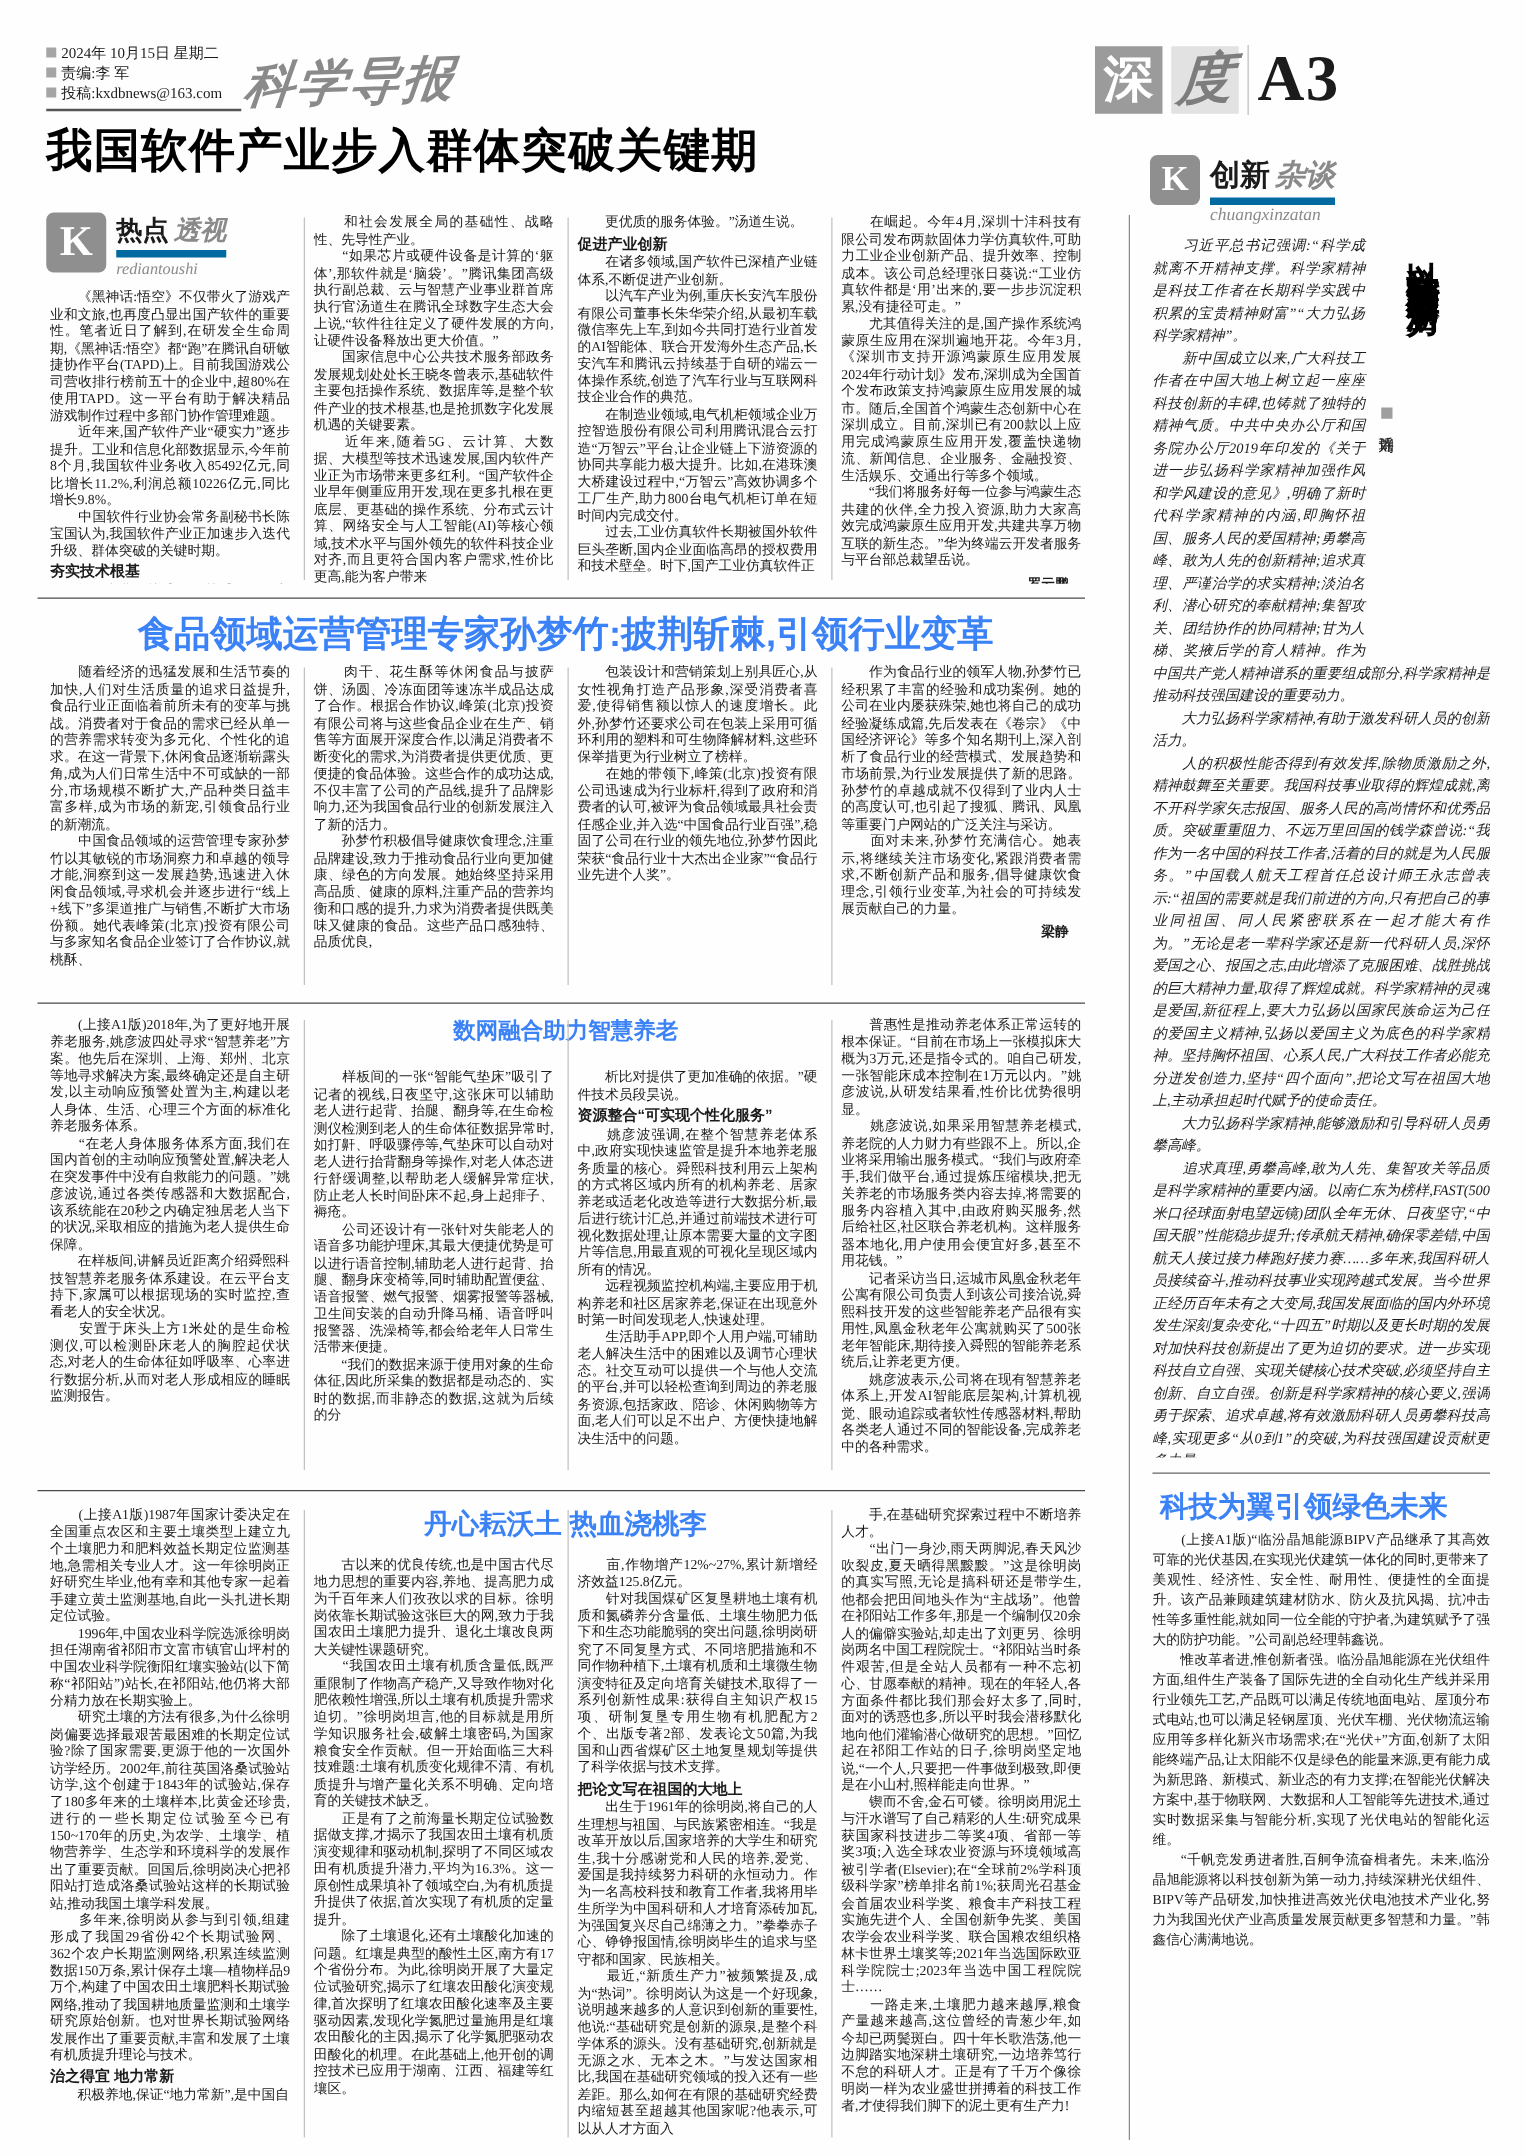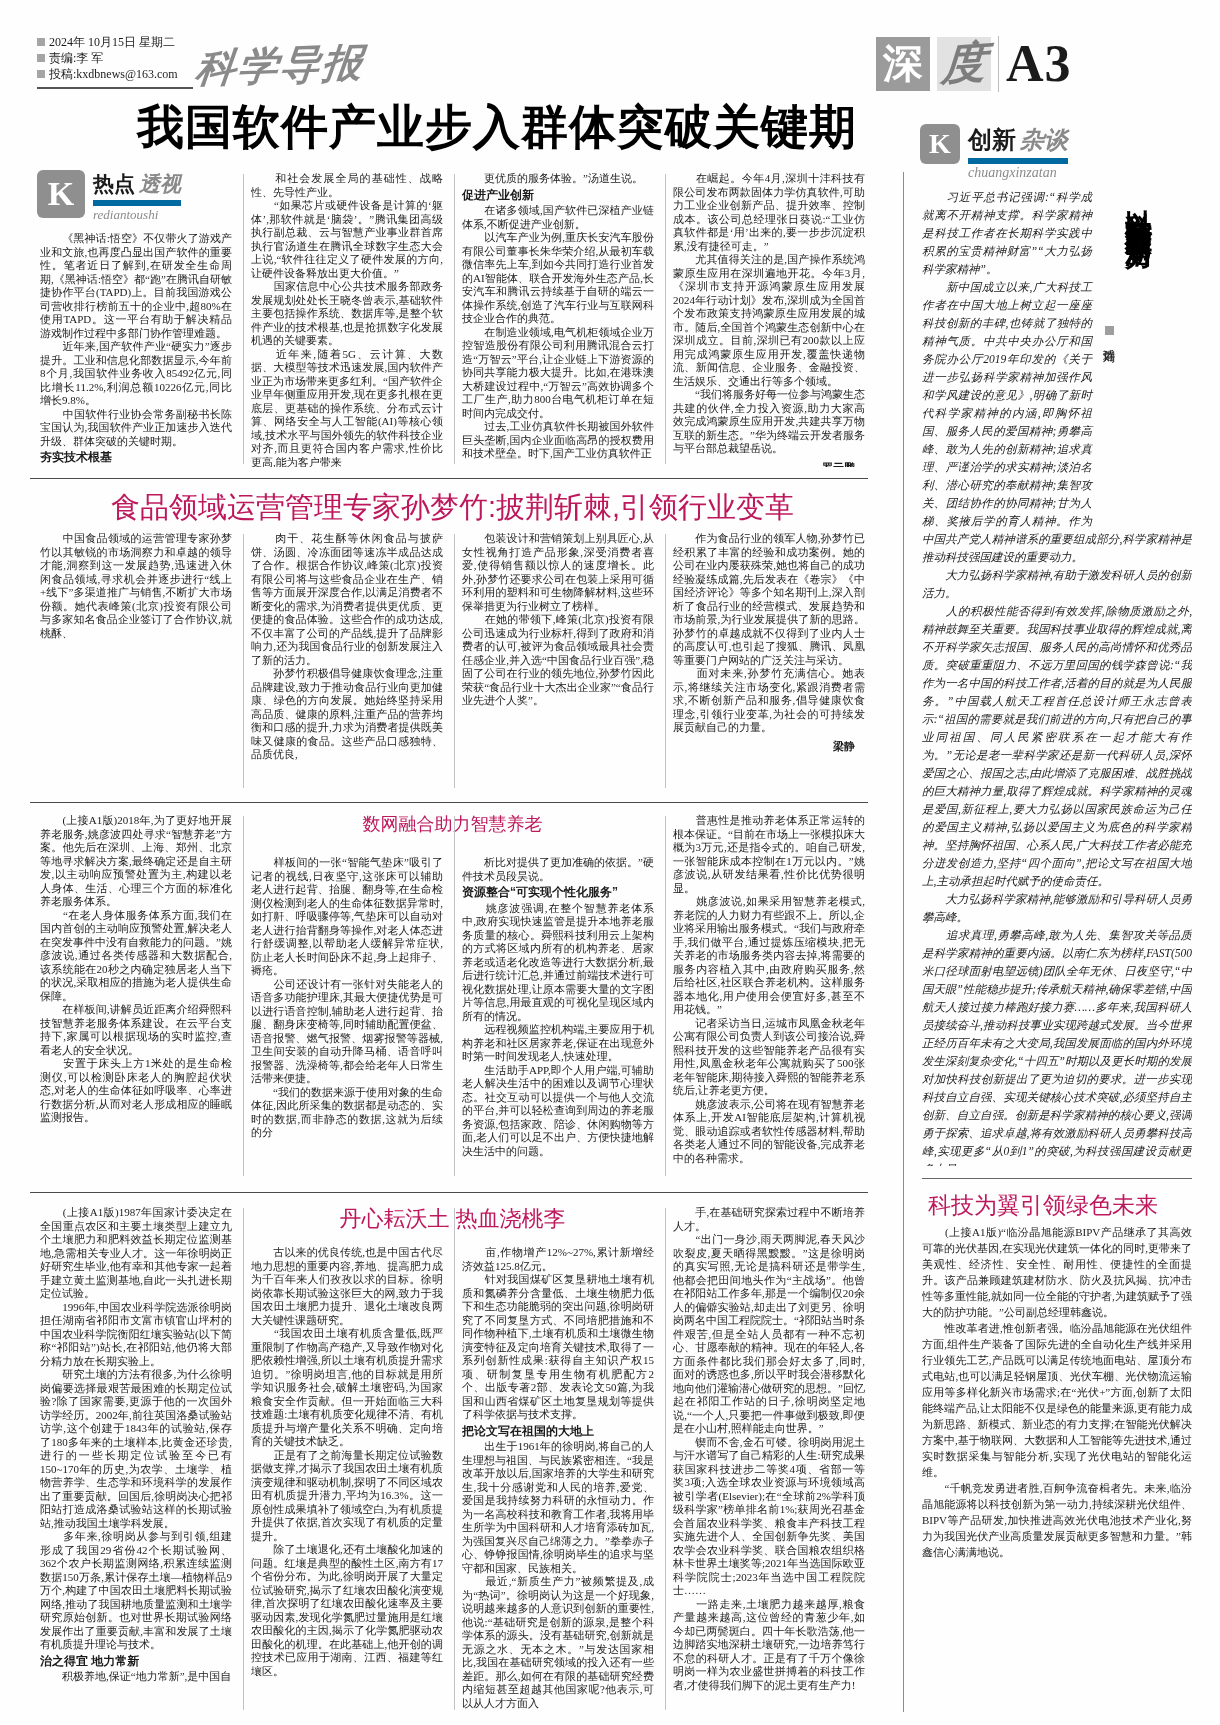--- a/index.html
+++ b/index.html
@@ -16,31 +16,31 @@
   .hdr-info{position:absolute;left:37px;top:34px;width:156px;border-bottom:2px solid #555;padding-bottom:5px;font-size:12px;line-height:16px;}
   .hdr-info .row{display:flex;align-items:center;text-align:center;}
   .hdr-info .sq{width:8px;height:8px;background:#a5a5a5;margin-right:4px;flex:0 0 auto;}
   .masthead{position:absolute;left:196px;top:38px;font-size:40px;color:#8a8a8a;font-style:italic;font-weight:700;transform:skewX(-8deg) rotate(-2deg);letter-spacing:2px;}
   .badge{position:absolute;left:876px;top:34px;display:flex;align-items:center;gap:7px;}
   .badge .c1{width:54px;height:54px;background:#9b9b9b;color:#fff;font-family:"Liberation Sans","DejaVu Sans",sans-serif;font-weight:900;font-size:40px;display:flex;align-items:center;justify-content:center;}
   .badge .c2{width:54px;height:54px;background:#e2e2e2;color:#7d7d7d;font-style:italic;font-weight:700;font-size:44px;display:flex;align-items:center;justify-content:center;transform:none;}
   .badge .c2 span{transform:skewX(-8deg) rotate(-4deg);}
   .badge .sep{width:1px;height:56px;background:#bdbdbd;}
   .badge .pg{font-size:52px;font-weight:700;font-family:"Liberation Serif","DejaVu Serif",serif;letter-spacing:1px;}
-  .headline{position:absolute;left:37px;top:96px;width:820px;font-family:Liberation Sans, sans-serif;font-weight:900;font-size:47px;letter-spacing:1px;white-space:nowrap;color:#000;text-align:right;}
+  .headline{position:absolute;left:37px;top:96px;width:820px;font-family:Liberation Sans, sans-serif;font-weight:900;font-size:37px;letter-spacing:1px;white-space:nowrap;color:#000;}
   
   .klogo{position:absolute;display:flex;align-items:flex-start;}
   .klogo .ksq{background:#8f8f8f;color:#fff;border-radius:6px;font-family:"Liberation Serif","DejaVu Serif",serif;font-weight:700;display:flex;align-items:center;justify-content:center;}
   .klogo .kright{margin-left:8px;}
   .klogo .kline1{display:flex;align-items:baseline;border-bottom:6px solid #0369a1;padding-bottom:2px;}
   .klogo .kn1{font-family:"Liberation Sans","DejaVu Sans",sans-serif;font-weight:900;}
   .klogo .kn2{font-style:italic;color:#8a8a8a;font-weight:700;margin-left:4px;}
   .klogo .kpy{font-style:italic;color:#8a8a8a;font-size:13px;margin-top:1px;}
   
-  .art-title{position:absolute;font-family:"Liberation Sans","DejaVu Sans",sans-serif;font-weight:400;color:#be185d;white-space:nowrap;}
+  .art-title{position:absolute;font-family:"Liberation Sans","DejaVu Sans",sans-serif;font-weight:700;color:#3b82f6;white-space:nowrap;}
   
   .essay{position:absolute;left:922px;top:188px;width:270px;height:978px;overflow:hidden;
          font-style:italic;font-size:11.5px;line-height:18px;}
   .essay .blk-p{text-align:justify;}
   .vertbox{float:right;width:92px;height:342px;margin-left:8px;display:flex;flex-direction:row;}
   .vert-author{writing-mode:vertical-rl;font-size:12px;margin-top:138px;font-style:normal;color:#222;height:120px;}
   .vert-author .asq{display:inline-block;width:9px;height:9px;background:#9e9e9e;margin-bottom:5px;}
   .vert-title{writing-mode:vertical-rl;font-family:"Liberation Sans","DejaVu Sans",sans-serif;font-weight:900;font-style:normal;font-size:27px;line-height:1.2;letter-spacing:3px;color:#000;margin-left:4px;}
   .solar-body{position:absolute;left:922px;top:1224px;width:270px;height:488px;overflow:hidden;font-size:11px;line-height:16px;}
 </style>
@@ -115,20 +115,21 @@
       <div class="blk-p">　　“我们将服务好每一位参与鸿蒙生态共建的伙伴,全力投入资源,助力大家高效完成鸿蒙原生应用开发,共建共享万物互联的新生态。”华为终端云开发者服务与平台部总裁望岳说。</div>
       <div class="blk-by">罗云鹏</div>
     </div>
   <div class="vrule" style="left:243px;top:174px;height:290px;"></div>
   <div class="vrule" style="left:454px;top:174px;height:290px;"></div>
   <div class="vrule" style="left:665px;top:174px;height:290px;"></div>
 
   <div class="hrule" style="left:30px;top:478px;width:838px;"></div>
   <div class="art-title" style="left:40px;top:488px;width:825px;text-align:center;font-size:29px;">食品领域运营管理专家孙梦竹:披荆斩棘,引领行业变革</div>
   <div class="col" style="left:40px;top:532px;height:258px;">
+      <div class="blk-p">　　随着经济的迅猛发展和生活节奏的加快,人们对生活质量的追求日益提升,食品行业正面临着前所未有的变革与挑战。消费者对于食品的需求已经从单一的营养需求转变为多元化、个性化的追求。在这一背景下,休闲食品逐渐崭露头角,成为人们日常生活中不可或缺的一部分,市场规模不断扩大,产品种类日益丰富多样,成为市场的新宠,引领食品行业的新潮流。</div>
       <div class="blk-p">　　中国食品领域的运营管理专家孙梦竹以其敏锐的市场洞察力和卓越的领导才能,洞察到这一发展趋势,迅速进入休闲食品领域,寻求机会并逐步进行“线上+线下”多渠道推广与销售,不断扩大市场份额。她代表峰策(北京)投资有限公司与多家知名食品企业签订了合作协议,就桃酥、</div>
     </div>
   <div class="col" style="left:251px;top:532px;height:258px;">
       <div class="blk-p">　　肉干、花生酥等休闲食品与披萨饼、汤圆、冷冻面团等速冻半成品达成了合作。根据合作协议,峰策(北京)投资有限公司将与这些食品企业在生产、销售等方面展开深度合作,以满足消费者不断变化的需求,为消费者提供更优质、更便捷的食品体验。这些合作的成功达成,不仅丰富了公司的产品线,提升了品牌影响力,还为我国食品行业的创新发展注入了新的活力。</div>
       <div class="blk-p">　　孙梦竹积极倡导健康饮食理念,注重品牌建设,致力于推动食品行业向更加健康、绿色的方向发展。她始终坚持采用高品质、健康的原料,注重产品的营养均衡和口感的提升,力求为消费者提供既美味又健康的食品。这些产品口感独特、品质优良,</div>
     </div>
   <div class="col" style="left:462px;top:532px;height:258px;">
       <div class="blk-p">　　包装设计和营销策划上别具匠心,从女性视角打造产品形象,深受消费者喜爱,使得销售额以惊人的速度增长。此外,孙梦竹还要求公司在包装上采用可循环利用的塑料和可生物降解材料,这些环保举措更为行业树立了榜样。</div>
       <div class="blk-p">　　在她的带领下,峰策(北京)投资有限公司迅速成为行业标杆,得到了政府和消费者的认可,被评为食品领域最具社会责任感企业,并入选“中国食品行业百强”,稳固了公司在行业的领先地位,孙梦竹因此荣获“食品行业十大杰出企业家”“食品行业先进个人奖”。</div>
     </div>

